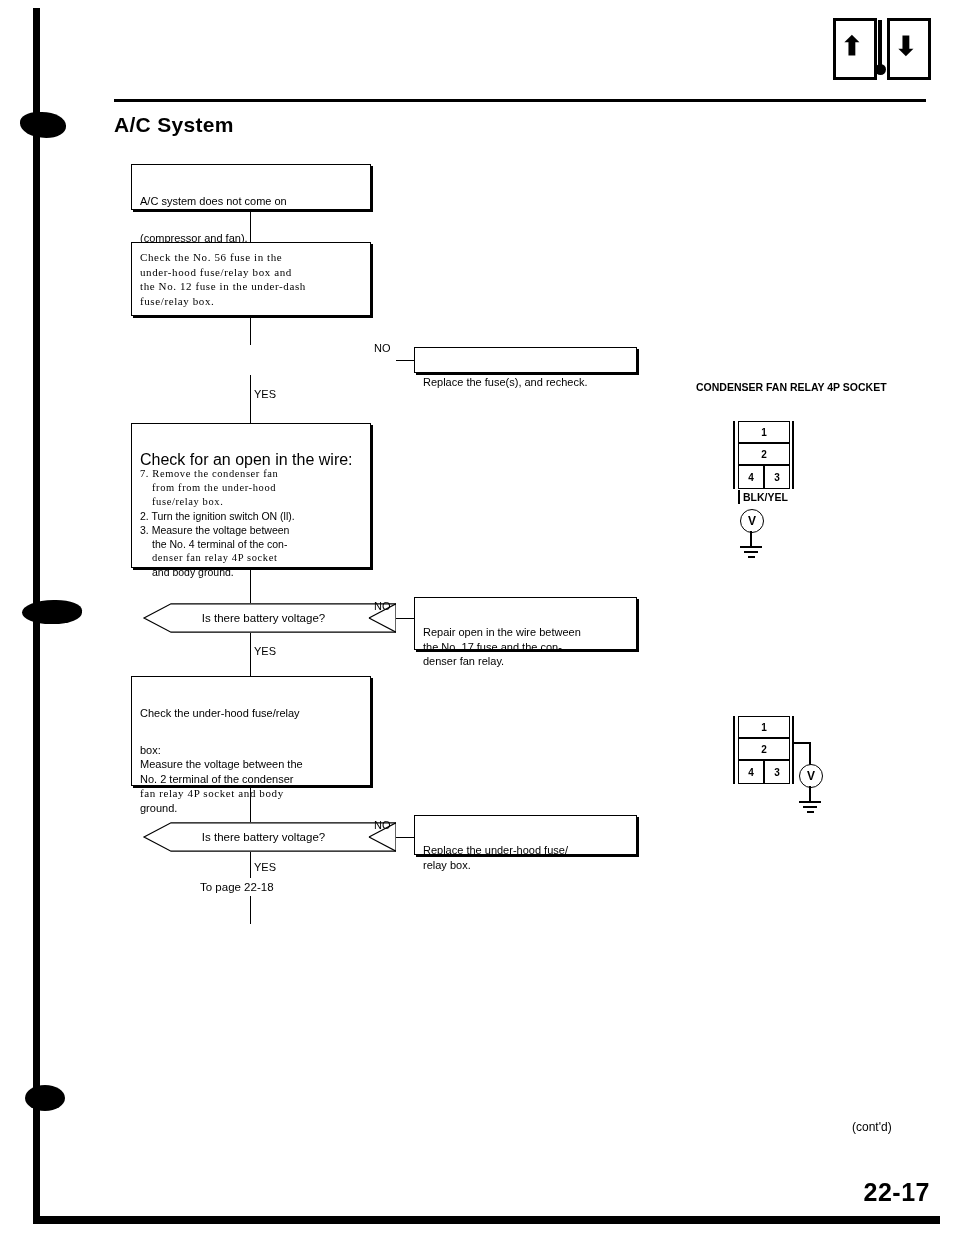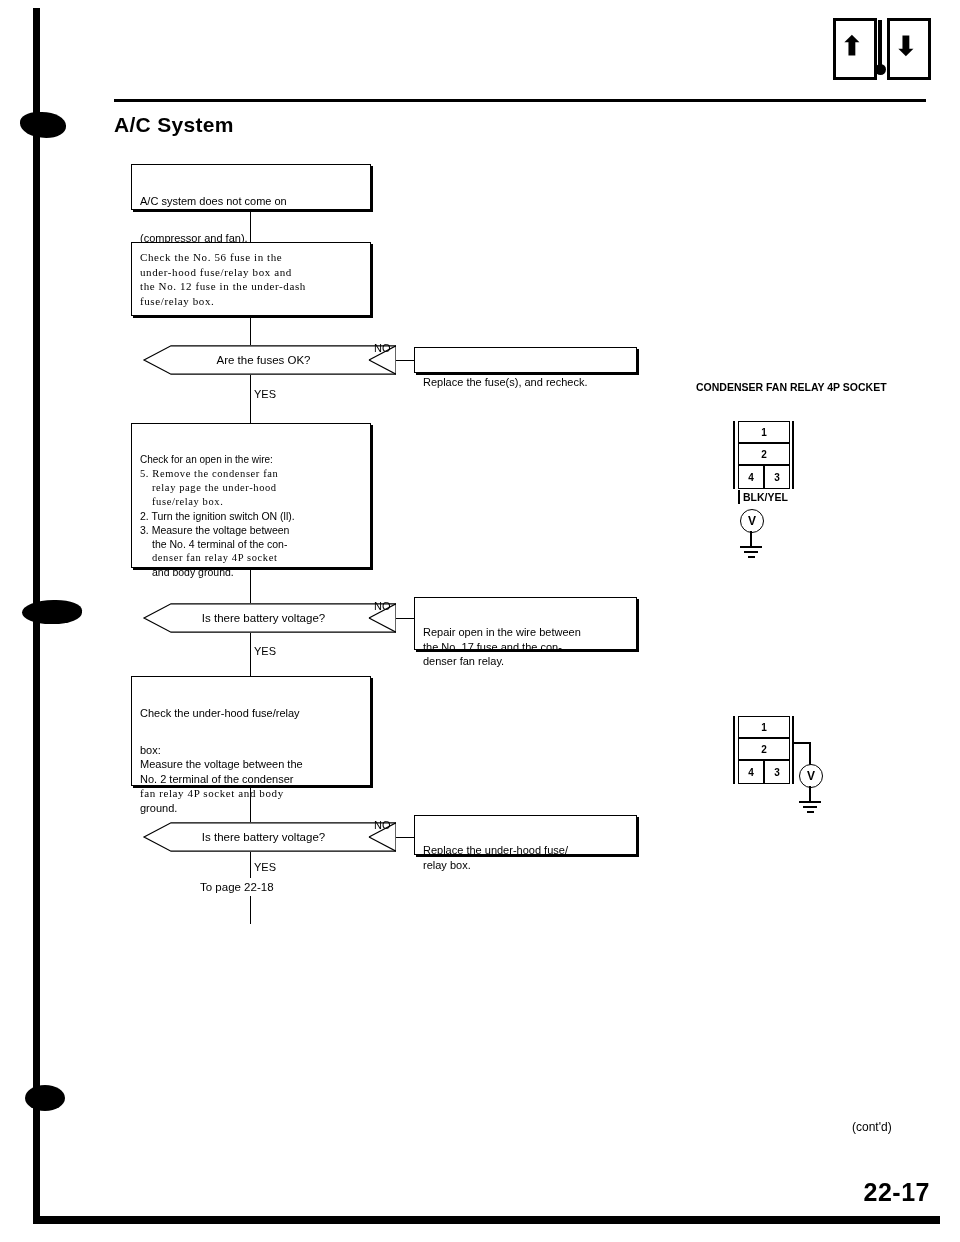--- a/index.html
+++ b/index.html
@@ -113,43 +113,35 @@
   <div class="box shadow" style="left:131px;top:242px;width:240px;height:74px;">
     <div class="inner small sp" style="padding-top:7px;">
       <div>Check the No. 56 fuse in the</div>
       <div>under-hood fuse/relay box and</div>
       <div>the No. 12 fuse in the under-dash</div>
       <div>fuse/relay box.</div>
     </div>
   </div>
   <div class="vline" style="left:250px;top:316px;height:29px;"></div>
 
-  <div class="dec" style="left:131px;top:345px;width:265px;">
-    <svg class="shape" viewBox="0 0 265 30" preserveAspectRatio="none">
-      <polygon points="13,15 40,0.8 265,0.8 265,29.2 40,29.2" fill="#fff" stroke="#000" stroke-width="1.2"></polygon>
-      <line x1="265" y1="0.8" x2="238" y2="15" stroke="#000" stroke-width="1.2"></line>
-      <line x1="238" y1="15" x2="265" y2="29.2" stroke="#000" stroke-width="1.2"></line>
-    </svg>
-    <div class="txt" style="padding-right:30px;">Are the fuses OK?</div>
-  </div>
   <div class="hline" style="left:396px;top:360px;width:18px;"></div>
   <div class="lbl" style="left:374px;top:342px;">NO</div>
 
   <div class="box shadow" style="left:414px;top:347px;width:223px;height:26px;">
     <div class="inner small b-title" style="padding-top:5px;">Replace the fuse(s), and recheck.</div>
   </div>
 
   <div class="vline" style="left:250px;top:375px;height:48px;"></div>
   <div class="lbl" style="left:254px;top:388px;">YES</div>
 
   <div class="box shadow" style="left:131px;top:423px;width:240px;height:145px;">
     <div class="inner xsmall" style="padding-top:7px;">
-      <div class="b-title" style="font-size:10px;">Check for an open in the wire:</div>
-      <div class="sp">5. Remove the condenser fan</div>
-      <div class="sp" style="padding-left:12px;">relay page the under-hood</div>
+      <div class="b-title" style="font-size:16px;">Check for an open in the wire:</div>
+      <div class="sp">7. Remove the condenser fan</div>
+      <div class="sp" style="padding-left:12px;">from from the under-hood</div>
       <div class="sp" style="padding-left:12px;">fuse/relay box.</div>
       <div>2. Turn the ignition switch ON (ll).</div>
       <div>3. Measure the voltage between</div>
       <div style="padding-left:12px;">the No. 4 terminal of the con-</div>
       <div class="sp" style="padding-left:12px;">denser fan relay 4P socket</div>
       <div style="padding-left:12px;">and body ground.</div>
     </div>
   </div>
   <div class="vline" style="left:250px;top:568px;height:35px;"></div>
 

